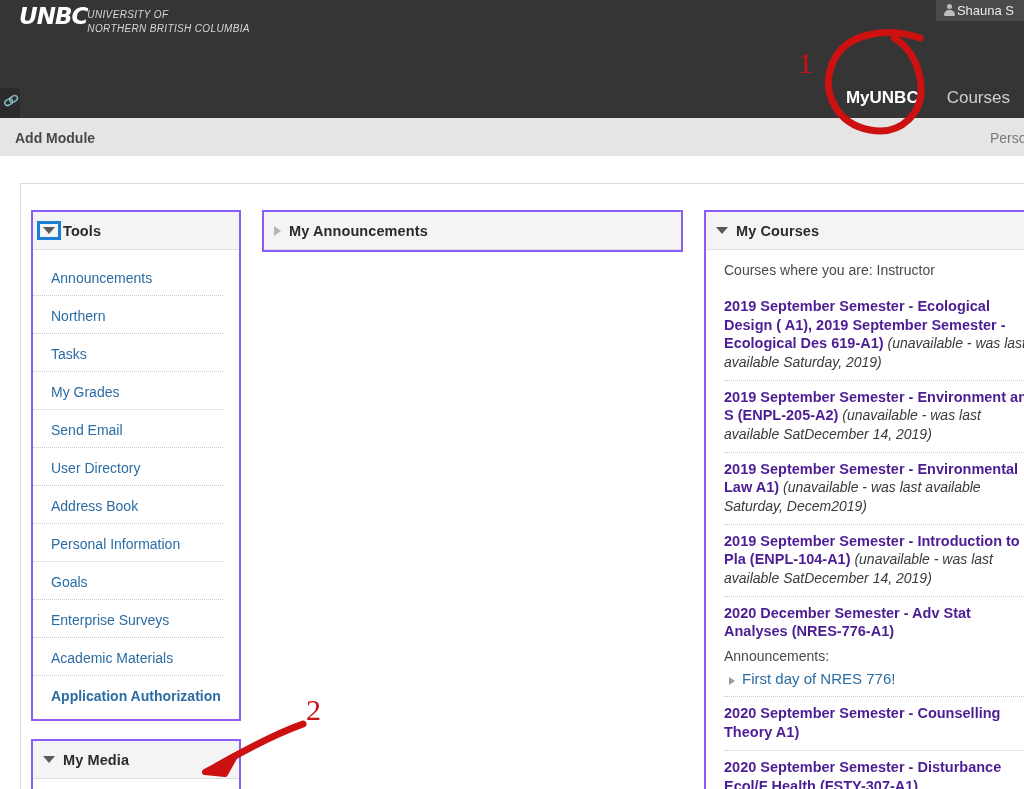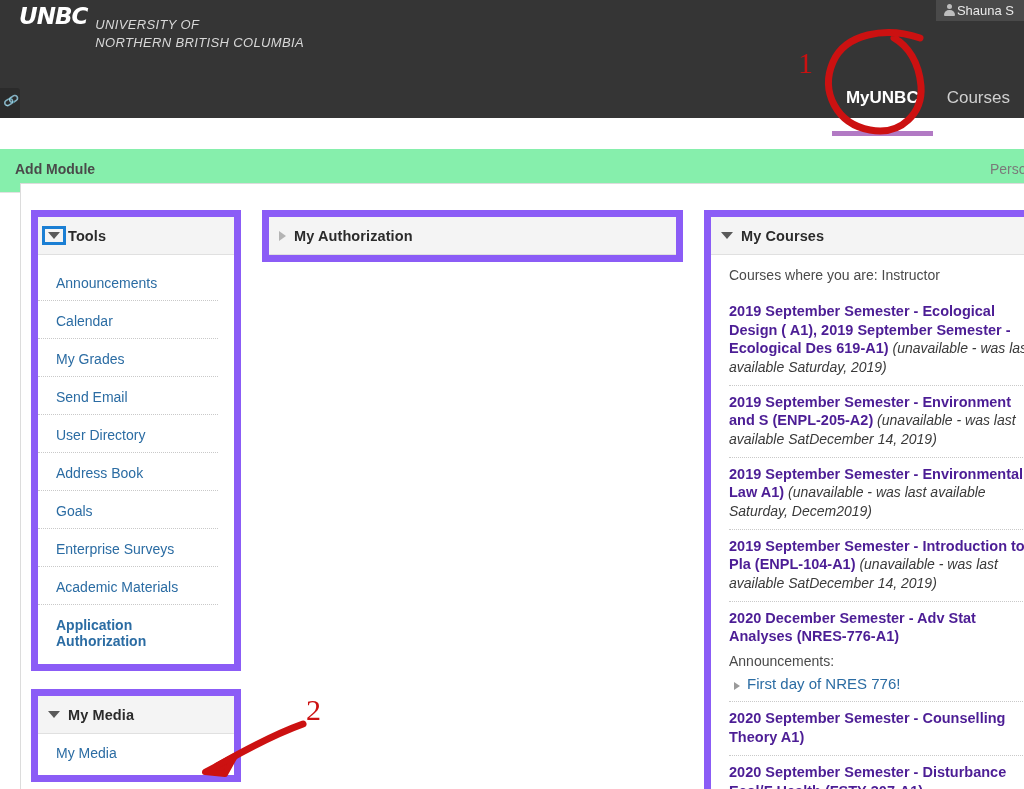--- a/index.html
+++ b/index.html
@@ -12,34 +12,33 @@
     -webkit-font-smoothing:antialiased;
   }
 
   
   .topbar{
     position:absolute; left:0; top:0; width:1024px; height:118px;
     background:#353535;
   }
   .logo{
     position:absolute; left:19px; top:5px;
-    display:flex; align-items:flex-start; gap:8px;
+    display:flex; align-items:flex-start; 
   }
   .logo-mark{
     font-family:"DejaVu Sans", sans-serif;
     font-weight:bold; font-style:italic;
     font-size:23px; letter-spacing:-1px;
     color:#ffffff; line-height:1;
   }
   .logo-sub{
-    color:#d8d8d8; font-size:13px; line-height:1.42;
+    color:#d8d8d8; font-size:10px; line-height:1.42;
     font-style:italic; letter-spacing:.35px;
     padding-top:3px; text-transform:uppercase;
     font-family:"Liberation Sans", sans-serif;
-    margin-top:8px;
   }
 
   .userchip{
     position:absolute; right:0; top:0; height:21px;
     background:#4a4a4a;
     display:flex; align-items:center; gap:1px;
     padding:0 10px 0 8px;
     color:#e9e9e9; font-size:13px;
     white-space:nowrap;
   }
@@ -73,22 +72,22 @@
     background:#2b2b2b; border-radius:0 3px 0 0;
   }
   .edge-tab .clip{
     position:absolute; left:4px; top:7px;
     color:#cfcfcf; font-size:12px; line-height:1;
     transform:rotate(12deg);
   }
 
   
   .subbar{
-    position:absolute; left:0; top:118px; width:1024px; height:44px;
-    background:#86efac; border-bottom:1px solid #e2e2e2;margin-top:31px;
+    position:absolute; left:0; top:118px; width:1024px; height:38px;
+    background:#e5e5e5; border-bottom:1px solid #e2e2e2;
   }
   .subbar .left{
     position:absolute; left:15px; top:12px;
     font-size:14px; font-weight:bold; color:#4a4a4a;
     cursor:pointer;
   }
   .subbar .right{
     position:absolute; left:990px; top:12px;
     font-size:14px; color:#7a7a7a; white-space:nowrap; cursor:pointer;
   }
@@ -98,21 +97,21 @@
     position:absolute; left:20px; top:183px;
     width:1034px; height:640px;
     background:#ffffff; border:1px solid #dcdcdc; border-right:none;
   }
 
   .col{ position:absolute; top:26px; }
   .col-1{ left:10px;  width:210px; }
   .col-2{ left:241px; width:421px; }
   .col-3{ left:683px; width:350px; }
 
-  .module{ border:7px solid #8b5cf6; background:#ffffff; margin-bottom:18px; }
+  .module{ border:2px solid #8b5cf6; background:#ffffff; margin-bottom:18px; }
   .module-head{
     background:#f4f4f4; border-bottom:1px solid #e0e0e0;
     height:38px; display:flex; align-items:center; padding:0 10px;
   }
   .module-title{
     font-size:14.5px; font-weight:bold; color:#2b2b2b; letter-spacing:.1px;
   }
   .caret{
     width:0;height:0; margin-right:8px; cursor:pointer;
   }
@@ -219,25 +218,27 @@
 
   <div class="col col-1">
 
     <div class="module">
       <div class="module-head">
         <span class="caret down caret-focus"></span>
         <span class="module-title">Tools</span>
       </div>
       <div class="module-body">
         <a class="tool-link">Announcements</a>
-        <a class="tool-link">Calendar</a>
+        <a class="tool-link">Northern</a>
+        <a class="tool-link">Tasks</a>
         <a class="tool-link">My Grades</a>
         <a class="tool-link">Send Email</a>
         <a class="tool-link">User Directory</a>
         <a class="tool-link">Address Book</a>
+        <a class="tool-link">Personal Information</a>
         <a class="tool-link">Goals</a>
         <a class="tool-link">Enterprise Surveys</a>
         <a class="tool-link">Academic Materials</a>
         <a class="tool-link">Application Authorization</a>
       </div>
     </div>
 
     <div class="module">
       <div class="module-head">
         <span class="caret down"></span>
@@ -247,21 +248,21 @@
         <a class="mymedia-link">My Media</a>
       </div>
     </div>
 
   </div>
 
   <div class="col col-2">
     <div class="module">
       <div class="module-head">
         <span class="caret right"></span>
-        <span class="module-title">My Authorization</span>
+        <span class="module-title">My Announcements</span>
       </div>
     </div>
   </div>
 
   <div class="col col-3">
     <div class="module">
       <div class="module-head">
         <span class="caret down"></span>
         <span class="module-title">My Courses</span>
       </div>

